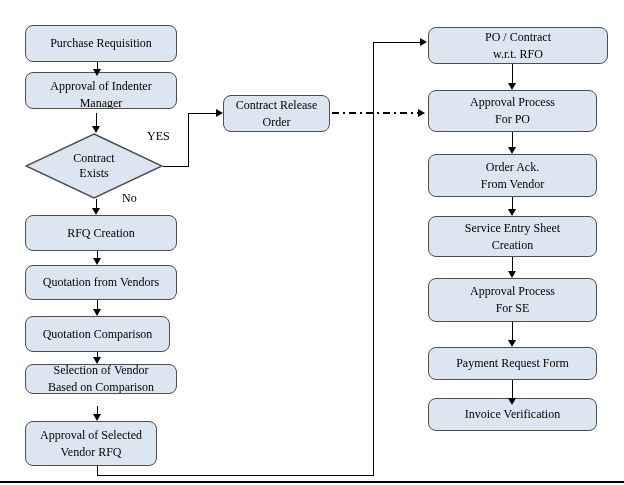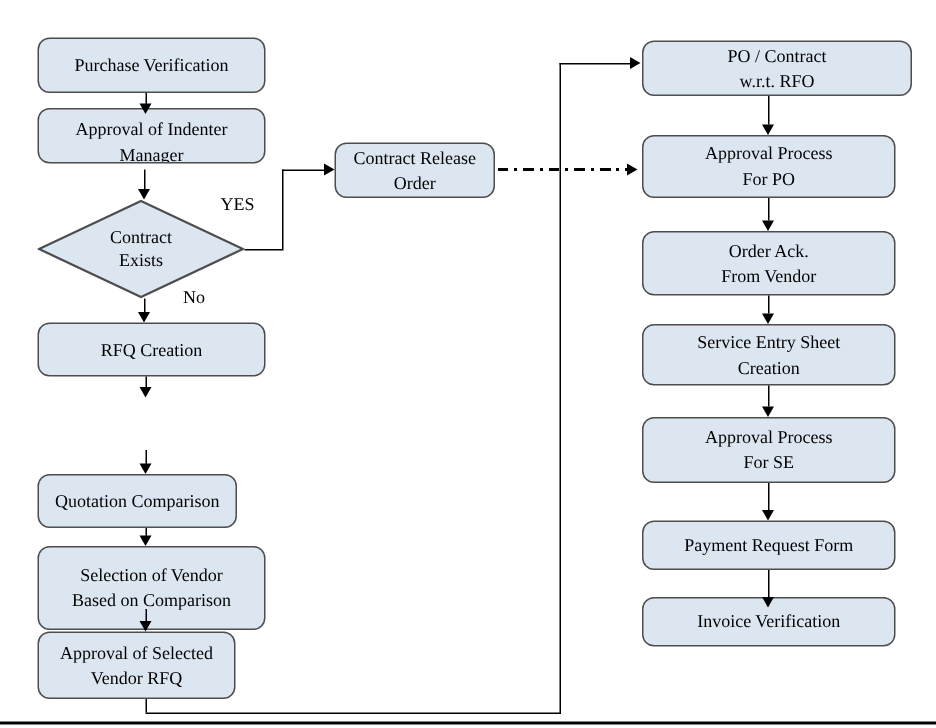--- a/index.html
+++ b/index.html
@@ -84,39 +84,40 @@
     left: 0; top: 481px;
     width: 624px; height: 2px;
     background: var(--line);
   }
 </style>
 </head>
 <body>
 
 <div class="canvas">
 
-  <div class="node" style="left:25px; top:25px; width:152px; height:37px;">Purchase Verification</div>
+  <div class="node" style="left:25px; top:25px; width:152px; height:37px;">Purchase Requisition</div>
 
   <div class="node clip-bottom" style="left:25px; top:72px; width:152px; height:37px;">Approval of Indenter
 Manager</div>
 
   <div class="diamond-wrap">
     <svg width="138" height="66" viewBox="0 0 138 66">
       <polygon points="69,1 137,33 69,65 1,33" fill="var(--node-fill)" stroke="var(--node-border)" stroke-width="1.5"></polygon>
     </svg>
     <div class="diamond-label">Contract
 Exists</div>
   </div>
 
   <div class="node" style="left:25px; top:215px; width:152px; height:36px;">RFQ Creation</div>
 
-
-  <div class="node" style="left:25px; top:316px; width:133px; height:36px;">Quotation Comparison</div>
-
-  <div class="node" style="left:25px; top:364px; width:152px; height:56px;">Selection of Vendor
+  <div class="node" style="left:25px; top:265px; width:152px; height:35px;">Quotation from Vendors</div>
+
+  <div class="node" style="left:25px; top:316px; width:145px; height:36px;">Quotation Comparison</div>
+
+  <div class="node" style="left:25px; top:364px; width:152px; height:30px;">Selection of Vendor
 Based on Comparison</div>
 
   <div class="node" style="left:25px; top:421px; width:132px; height:45px;">Approval of Selected
 Vendor RFQ</div>
 
   <div class="node" style="left:223px; top:95px; width:107px; height:37px;">Contract Release
 Order</div>
 
   <div class="node" style="left:428px; top:27px; width:180px; height:37px;">PO / Contract
 w.r.t. RFO</div>

